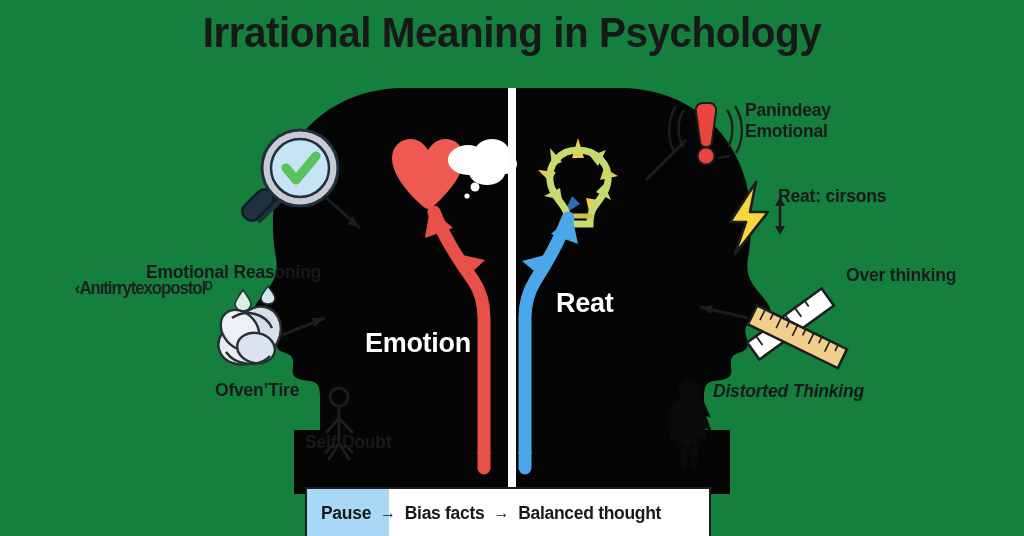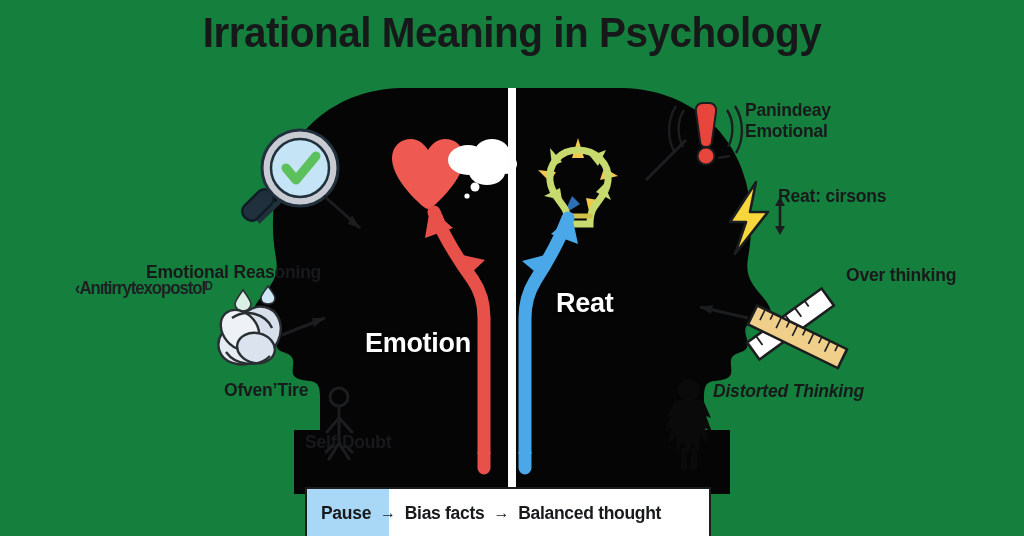--- a/index.html
+++ b/index.html
@@ -329,21 +329,21 @@
 
   </svg>
 
   <div class="title">Irrational Meaning in Psychology</div>
 
 
   <div class="lbl" style="left:146px; top:262px;">Emotional Reasoning</div>
 
   <div class="lbl garbled" style="left:72px; top:278px;">‹Anıtirrytexopostolᴰ</div>
 
-  <div class="lbl" style="left:224px; top:380px;">Ofven’Tire</div>
+  <div class="lbl" style="left:215px; top:380px;">Ofven’Tire</div>
 
   <div class="lbl" style="left:305px; top:423px;margin-top:9px;">Self-Doubt</div>
 
   <div class="lbl two-line" style="left:745px; top:100px;">
     <span>Panindeay</span><br>
     <span>Emotional</span>
   </div>
 
   <div class="lbl" style="left:778px; top:186px;">Reat: cirsons</div>
 

